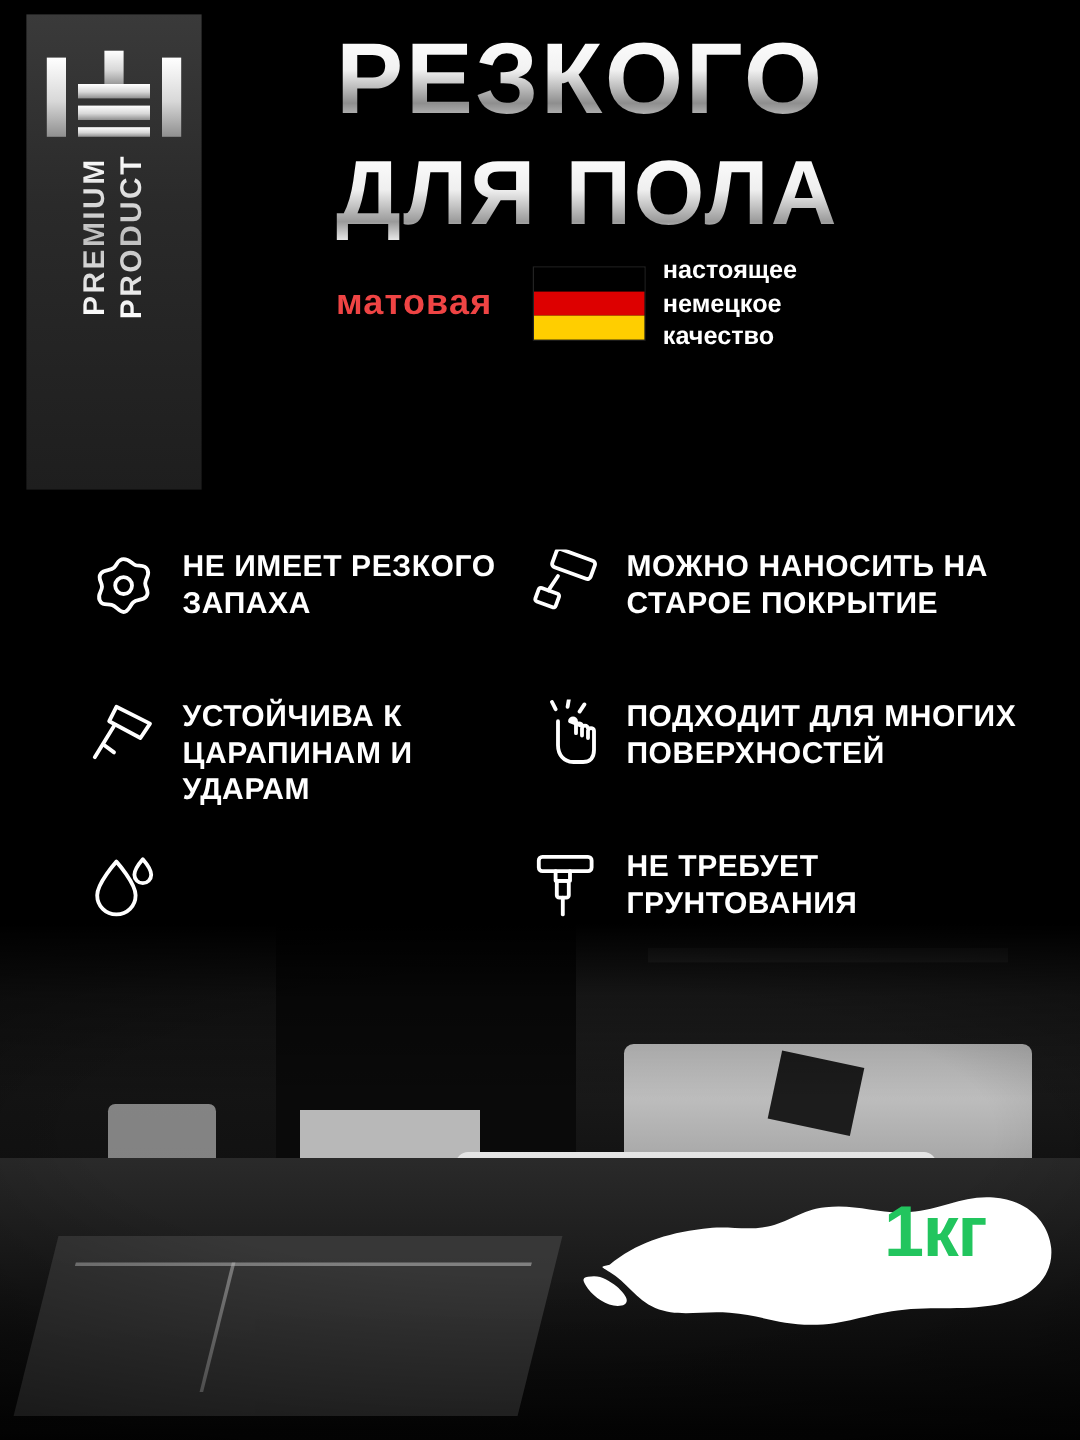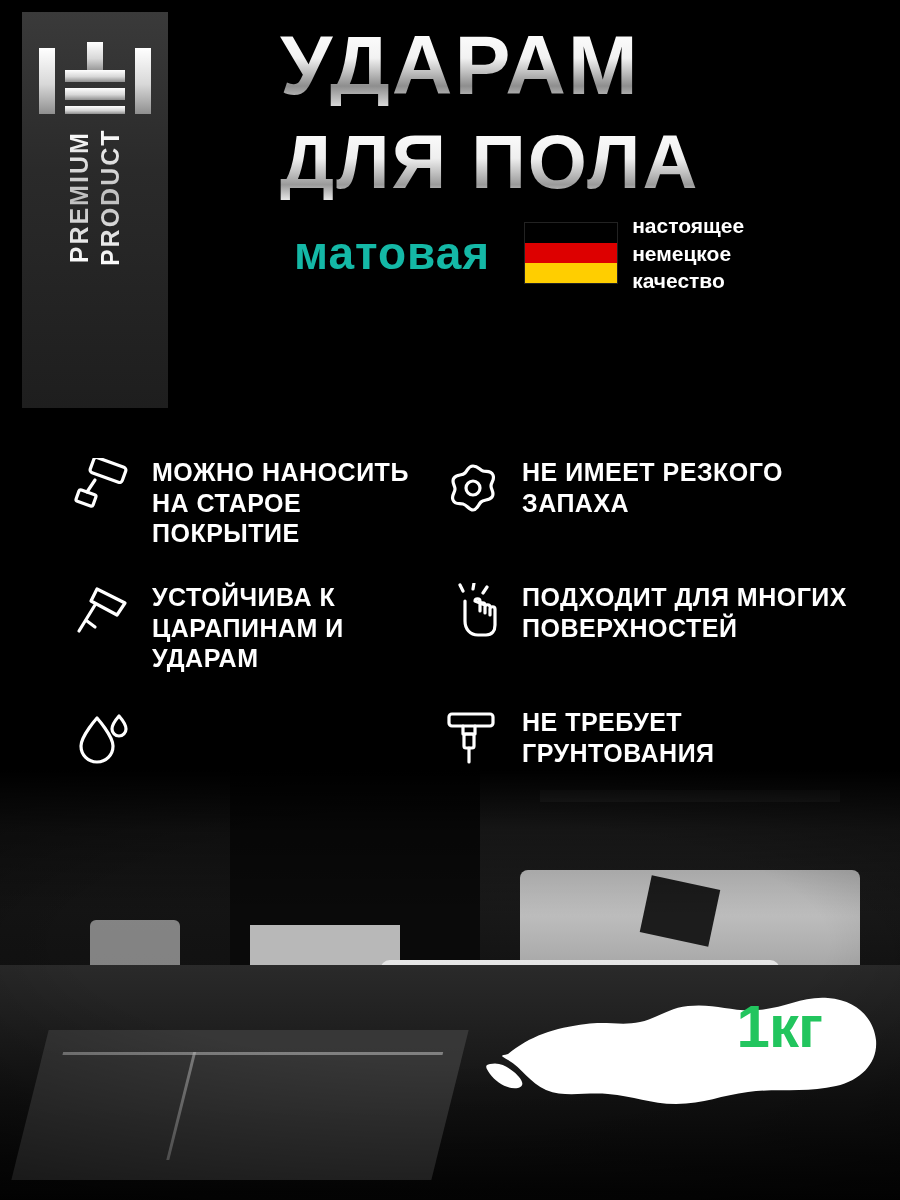--- a/index.html
+++ b/index.html
@@ -76,25 +76,24 @@
     background-clip: text;
     color: transparent;
   }
   .sub-row {
     margin-top: 12px;
     display: flex;
     align-items: center;
     gap: 34px;
   }
   .t-matovaya {
-    font-size: 46px;
-    font-weight: bold;
-    color: #14b8a6;
+    font-size: 30px;
+    font-weight: bold;
+    color: #ef4444;
     letter-spacing: 1px;
-    margin-left: 14px;
   }
   .quality {
     display: flex;
     align-items: center;
     gap: 14px;
   }
   .flag {
     width: 94px; height: 62px;
     display: flex; flex-direction: column;
     border: 1px solid #222;
@@ -252,21 +251,21 @@
         <rect x="30" y="64" width="60" height="8" fill="url(#gcrown)"></rect>
       </svg>
     </span>
     <div class="premium-text">
       <span>PREMIUM</span>
       <span class="l2">PRODUCT</span>
     </div>
   </div>
 
   <div class="title-block">
-    <div class="t-kraska">УДАРАМ</div>
+    <div class="t-kraska">РЕЗКОГО</div>
     <div class="t-dlya">ДЛЯ ПОЛА</div>
     <div class="sub-row">
       <div class="t-matovaya">матовая</div>
       <div class="quality">
         <div class="flag">
           <i class="b"></i>
             <i class="r"></i>
             <i class="y"></i>
         </div>
         <div class="quality-text">
@@ -276,36 +275,36 @@
         </div>
       </div>
     </div>
   </div>
 
   <div class="features">
 
     <div class="feature">
       <span class="ico">
         <svg viewBox="0 0 60 60" width="60" height="60" aria-hidden="true">
+          <path class="stroke-ico" d="M30 8c5 0 7 4 10 5s8-1 10 4-2 7-2 11 4 7 1 11-8 2-11 5-4 8-8 8-6-5-10-6-8 1-10-4 2-7 2-11-4-7-1-11 8-2 11-5 3-7 8-7z"></path>
+          <circle class="stroke-ico" cx="30" cy="30" r="7"></circle>
+        </svg>
+      </span>
+      <span class="txt">НЕ ИМЕЕТ РЕЗКОГО ЗАПАХА</span>
+    </div>
+
+    <div class="feature">
+      <span class="ico">
+        <svg viewBox="0 0 60 60" width="60" height="60" aria-hidden="true">
           <rect class="stroke-ico" x="18" y="4" width="34" height="16" rx="3" transform="rotate(20 35 12)"></rect>
           <path class="stroke-ico" d="M22 22 L14 34"></path>
           <rect class="stroke-ico" x="4" y="34" width="18" height="12" rx="2" transform="rotate(20 13 40)"></rect>
         </svg>
       </span>
       <span class="txt">МОЖНО НАНОСИТЬ НА СТАРОЕ ПОКРЫТИЕ</span>
-    </div>
-
-    <div class="feature">
-      <span class="ico">
-        <svg viewBox="0 0 60 60" width="60" height="60" aria-hidden="true">
-          <path class="stroke-ico" d="M30 8c5 0 7 4 10 5s8-1 10 4-2 7-2 11 4 7 1 11-8 2-11 5-4 8-8 8-6-5-10-6-8 1-10-4 2-7 2-11-4-7-1-11 8-2 11-5 3-7 8-7z"></path>
-          <circle class="stroke-ico" cx="30" cy="30" r="7"></circle>
-        </svg>
-      </span>
-      <span class="txt">НЕ ИМЕЕТ РЕЗКОГО ЗАПАХА</span>
     </div>
 
     <div class="feature">
       <span class="ico">
         <svg viewBox="0 0 60 60" width="60" height="60" aria-hidden="true">
           <path class="stroke-ico" d="M24 6 L52 20 L44 32 L18 18 Z"></path>
           <path class="stroke-ico" d="M22 22 L6 48"></path>
           <path class="stroke-ico" d="M14 38 L22 44"></path>
         </svg>
       </span>

